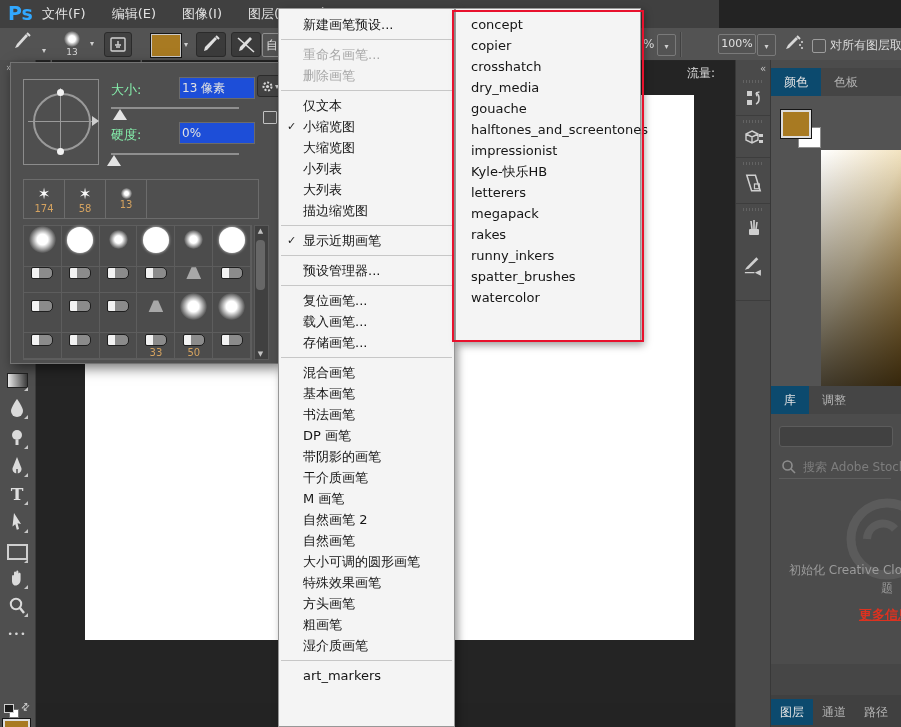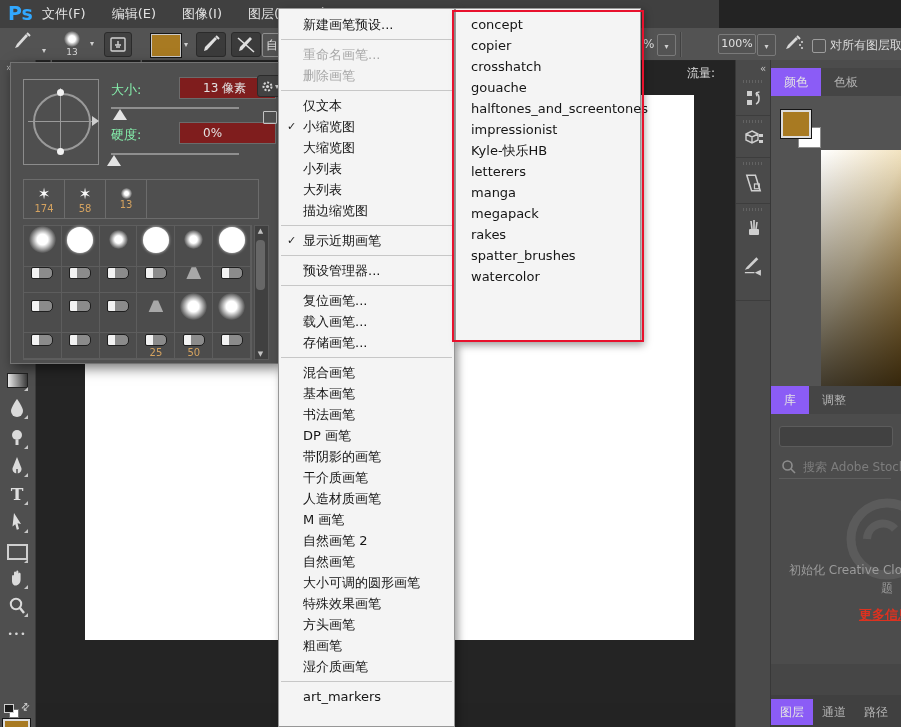--- a/index.html
+++ b/index.html
@@ -52,21 +52,21 @@
   .panel-strip{left:735px;top:60px;width:35px;height:667px;background:#4a4a4a;border-left:1px solid #383838;z-index:2;}
   .ps-collapse{position:absolute;right:5px;top:3px;color:#c4c4c4;font-size:10px;}
   .pgrip{position:absolute;left:7px;width:20px;height:3px;background:repeating-linear-gradient(to right,#636363 0 1px,transparent 1px 3px);}
   .picon{position:absolute;left:6px;width:23px;height:26px;display:flex;align-items:center;justify-content:center;}
   .pline{position:absolute;left:0;width:35px;height:1px;background:#3d3d3d;}
 
   
   .right-panel{left:770px;top:60px;width:131px;height:667px;background:#4c4c4c;border-left:1px solid #383838;z-index:2;}
   .tabrow{position:absolute;left:0;width:131px;height:28px;background:#454545;}
   .ptab{display:inline-block;height:28px;line-height:28px;padding:0 13px;font-size:12px;color:#b2b2b2;}
-  .ptab.active{background:#8b5cf6;color:#e4e4e4;}
+  .ptab.active{background:#0c4a6e;color:#e4e4e4;}
   .color-content{position:absolute;left:0;top:36px;width:131px;height:290px;background:#535353;}
   .fgbg .fg{position:absolute;left:10px;top:14px;width:26px;height:24px;border:2px solid #dcdcdc;outline:1px solid #141414;z-index:1;}
   .fgbg .bg{position:absolute;left:27px;top:31px;width:21px;height:19px;background:#fff;border:1px solid #8d8d8d;}
   .color-field{position:absolute;left:50px;top:54px;width:81px;height:236px;
      background:linear-gradient(to bottom,rgba(0,0,0,0) 0%,rgba(0,0,0,0.72) 100%),linear-gradient(115deg,#ffffff 0%,#f2e2bd 45%,#c08a2a 100%);}
   .lib-content{position:absolute;left:0;top:354px;width:131px;height:250px;background:#4c4c4c;}
   .lib-dropdown{position:absolute;left:8px;top:12px;width:112px;height:19px;background:#414141;border:1px solid #5c5c5c;border-radius:3px;}
   .search-row{position:absolute;left:8px;top:40px;width:112px;height:24px;border-bottom:1px solid #5e5e5e;}
   .search-ph{position:absolute;left:24px;top:5px;font-size:12px;color:#7d7d7d;white-space:nowrap;}
   .cc-text1{position:absolute;left:18px;top:148px;width:130px;font-size:12px;color:#9b9b9b;white-space:nowrap;}
@@ -78,21 +78,21 @@
 
   
   .brush-popup{left:10px;top:62px;width:268px;height:300px;background:#4f4f4f;border:1px solid #737373;box-shadow:3px 4px 12px rgba(0,0,0,.55);z-index:10;}
   .angle-box{position:absolute;left:12px;top:16px;width:74px;height:84px;border:1px solid #8c8c8c;}
   .angle-circle{position:absolute;left:9px;top:13px;width:54px;height:54px;border:2px solid #9a9a9a;border-radius:50%;}
   .angle-hline{position:absolute;left:4px;top:41px;width:66px;height:1px;background:#9a9a9a;}
   .angle-vline{position:absolute;left:36px;top:8px;width:1px;height:66px;background:#9a9a9a;}
   .angle-dot{position:absolute;width:7px;height:7px;background:#f2f2f2;border-radius:50%;left:33px;}
   .angle-arrow{position:absolute;right:-1px;top:36px;border-top:5px solid transparent;border-bottom:5px solid transparent;border-left:7px solid #cfcfcf;}
   .bp-label{position:absolute;font-size:13px;color:#86efac;}
-  .bp-input{position:absolute;width:72px;height:20px;background:#7f1d1d;border:1px solid #6b6b6b;font-size:12px;color:#e2e2e2;line-height:20px;padding-left:23px;}
+  .bp-input{position:absolute;width:72px;height:20px;background:#1d4ed8;border:1px solid #6b6b6b;font-size:12px;color:#e2e2e2;line-height:20px;padding-left:2px;}
   .bp-track{position:absolute;width:128px;height:2px;background:#8f8f8f;}
   .bp-thumb{position:absolute;width:0;height:0;border-left:7px solid transparent;border-right:7px solid transparent;border-bottom:11px solid #e4e4e4;}
   .gear-btn{position:absolute;left:246px;top:12px;width:24px;height:20px;background:#424242;border:1px solid #2b2b2b;border-radius:3px;display:flex;align-items:center;justify-content:center;gap:1px;}
   .page-icon{position:absolute;left:252px;top:48px;width:12px;height:11px;border:1px solid #c2c2c2;border-radius:1px;}
   .recent-box{position:absolute;left:12px;top:116px;width:234px;height:38px;border:1px solid #6c6c6c;display:flex;}
   .recent-cell{width:40px;height:38px;border-right:1px solid #6c6c6c;display:flex;flex-direction:column;align-items:center;justify-content:center;}
   .recent-cell .ricon{height:18px;line-height:18px;font-size:15px;color:#fafafa;}
   .recent-cell.dot .ricon{width:11px;height:11px;border-radius:50%;background:radial-gradient(circle,#fff 0%,#fff 25%,rgba(255,255,255,0) 75%);}
   .recent-cell .rnum{font-size:10px;color:#d5a360;line-height:11px;}
   .brush-grid{position:absolute;left:12px;top:162px;width:227px;height:133px;display:grid;grid-template-columns:repeat(6,1fr);border:1px solid #5e5e5e;background:#4c4c4c;}
@@ -459,21 +459,21 @@
         <div class="bcell tip">
           <div class="glyph"></div>
           <div class="blabel"></div>
         </div>
         <div class="bcell tip">
           <div class="glyph"></div>
           <div class="blabel"></div>
         </div>
         <div class="bcell tip">
           <div class="glyph"></div>
-          <div class="blabel">25</div>
+          <div class="blabel">33</div>
         </div>
         <div class="bcell tip">
           <div class="glyph"></div>
           <div class="blabel">50</div>
         </div>
         <div class="bcell tip">
           <div class="glyph"></div>
           <div class="blabel"></div>
         </div>
       </div>
@@ -558,23 +558,20 @@
       <div class="cm-item">
         <span>DP 画笔</span>
       </div>
       <div class="cm-item">
         <span>带阴影的画笔</span>
       </div>
       <div class="cm-item">
         <span>干介质画笔</span>
       </div>
       <div class="cm-item">
-        <span>人造材质画笔</span>
-      </div>
-      <div class="cm-item">
         <span>M 画笔</span>
       </div>
       <div class="cm-item">
         <span>自然画笔 2</span>
       </div>
       <div class="cm-item">
         <span>自然画笔</span>
       </div>
       <div class="cm-item">
         <span>大小可调的圆形画笔</span>
@@ -597,27 +594,28 @@
       <div class="cm-item">
         <span>art_markers</span>
       </div>
     </div>
 
   <div class="abs submenu">
 
   <div class="sm-item">concept</div>
       <div class="sm-item">copier</div>
       <div class="sm-item">crosshatch</div>
+      <div class="sm-item">dry_media</div>
       <div class="sm-item">gouache</div>
       <div class="sm-item">halftones_and_screentones</div>
       <div class="sm-item">impressionist</div>
       <div class="sm-item">Kyle-快乐HB</div>
       <div class="sm-item">letterers</div>
-      <div class="sm-item">manga</div>
       <div class="sm-item">megapack</div>
       <div class="sm-item">rakes</div>
+      <div class="sm-item">runny_inkers</div>
       <div class="sm-item">spatter_brushes</div>
       <div class="sm-item">watercolor</div>
     </div>
 
   <div class="abs red-box"></div>
 
 </div>
 
 </body></html>

